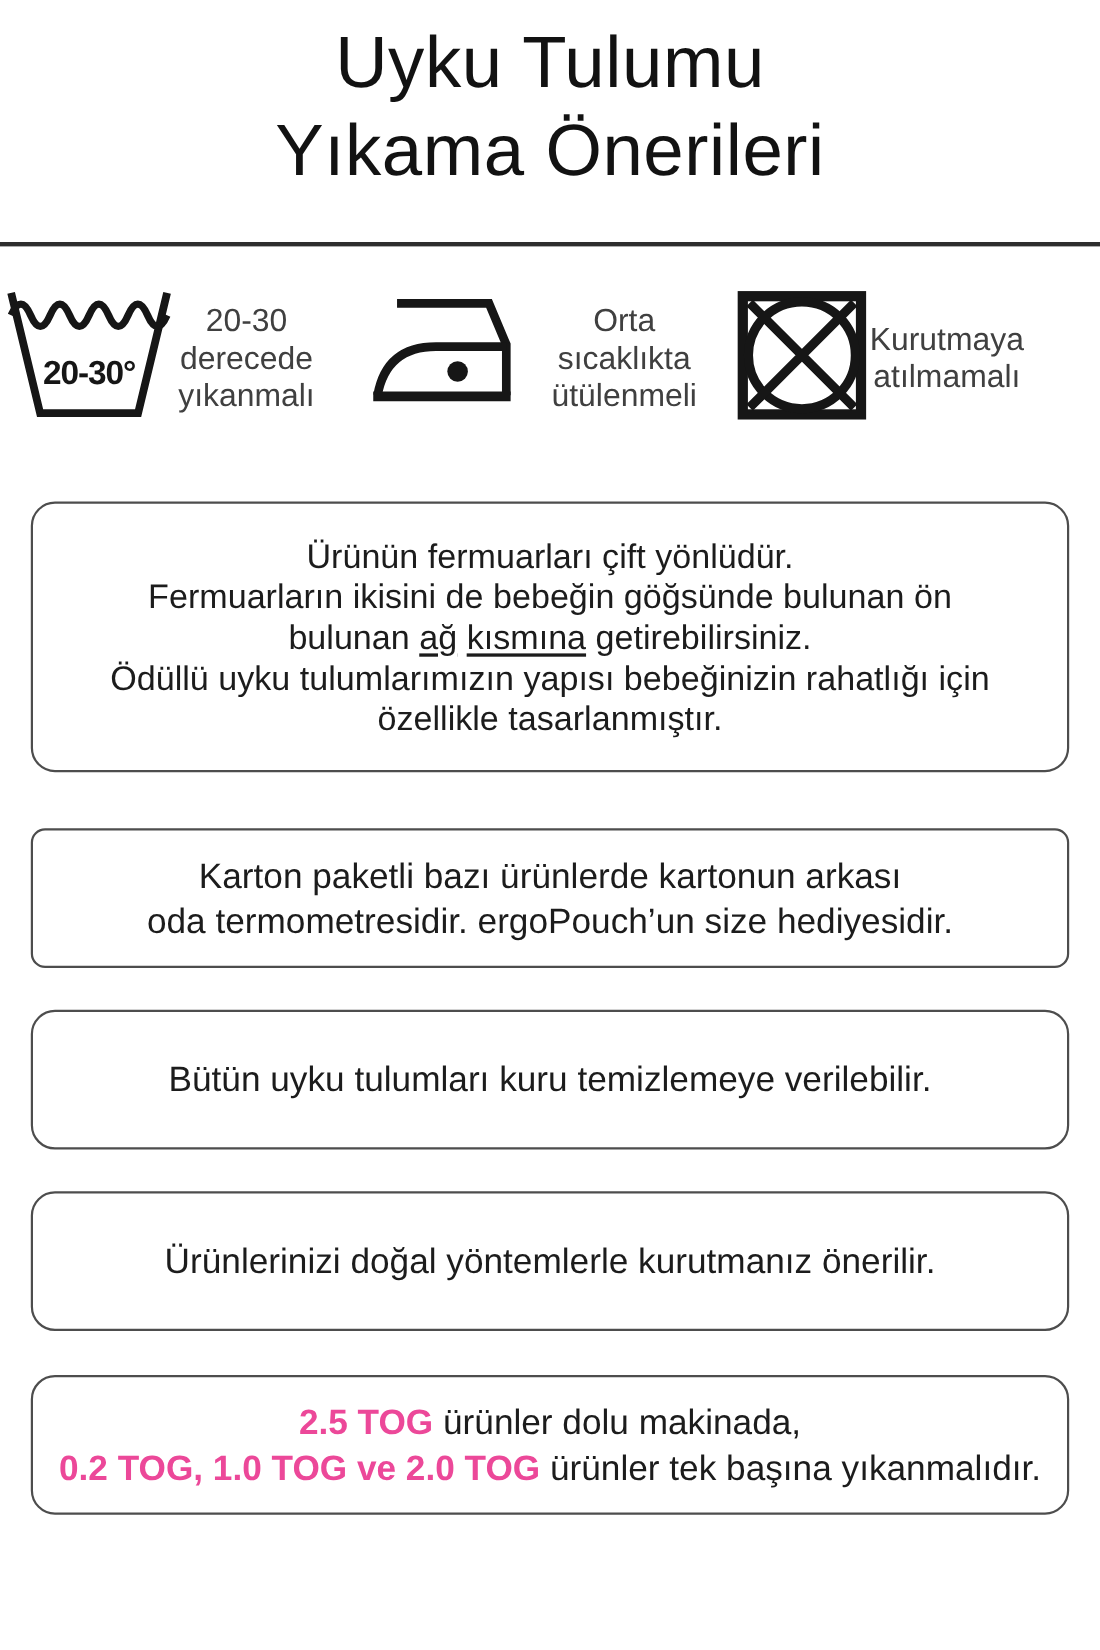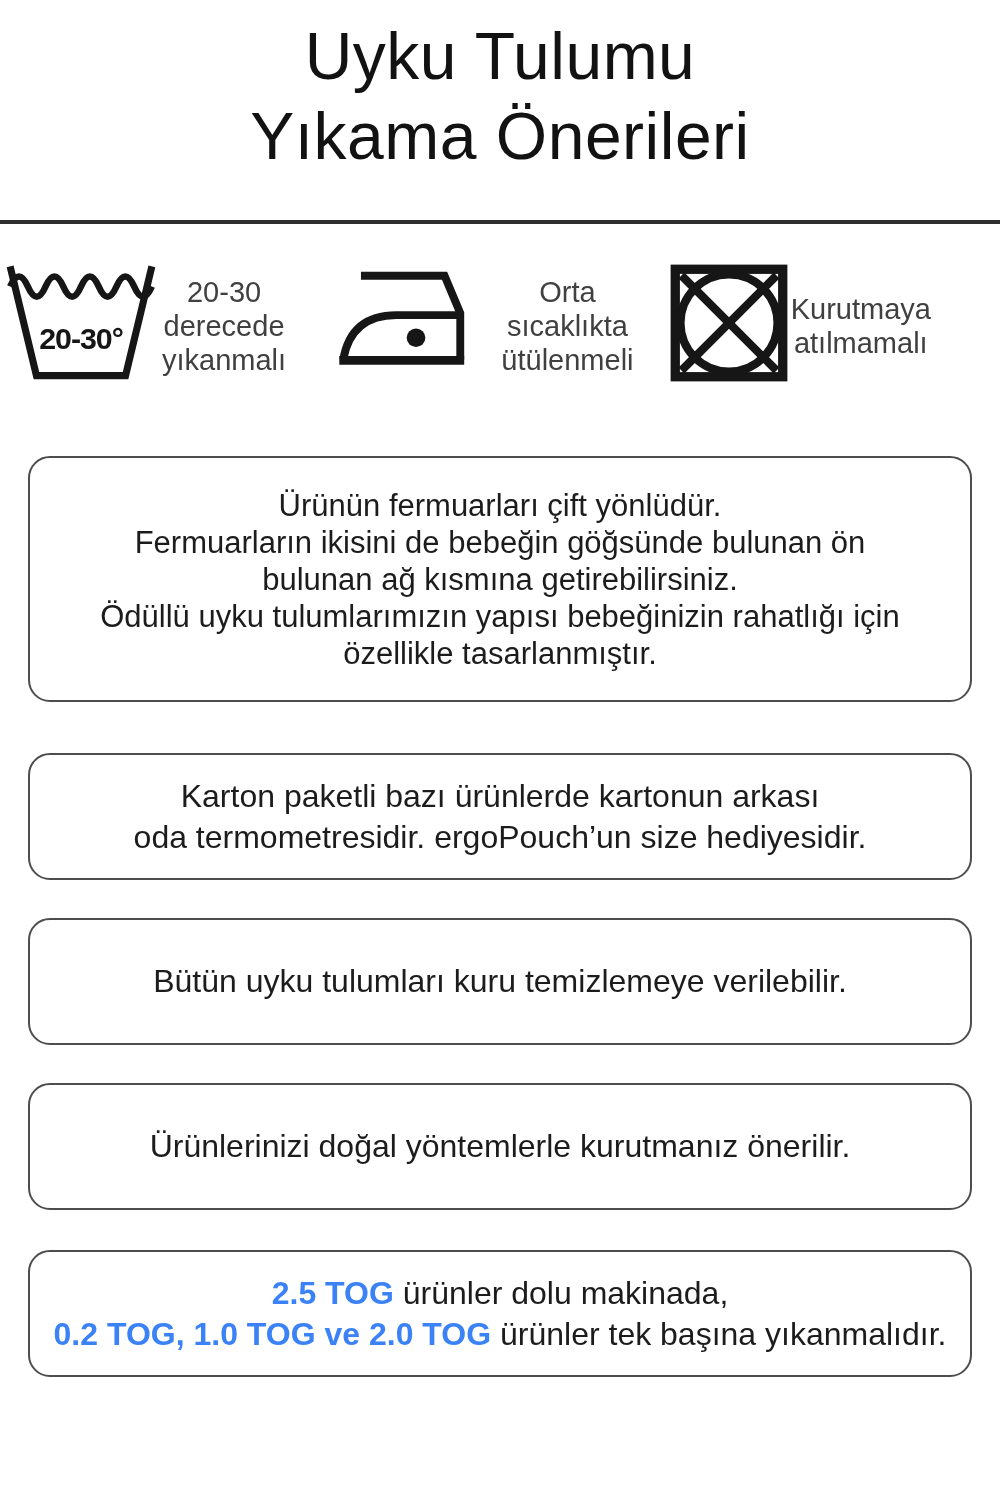--- a/index.html
+++ b/index.html
@@ -20,26 +20,26 @@
   .care-label{margin-top:6px;text-align:center;font-size:29px;line-height:34px;color:#404040;}
   .tub-text{font-size:30px;font-weight:bold;fill:#161616;stroke:none;letter-spacing:-1px;}
   .info-box{
     margin-left:28px;margin-right:28px;box-sizing:border-box;
     border:2px solid #4d4d4d;border-radius:22px;
     display:flex;flex-direction:column;justify-content:center;
     text-align:center;color:#1c1c1c;align-items:center;
   }
   .box-1{margin-top:64px;height:246px;font-size:31px;line-height:37px;}
   .box-sm{height:127px;font-size:32px;line-height:41px;}
-  .box-2{margin-top:51px;}
+  .box-2{margin-top:51px;border-radius:13px;}
   .box-3{margin-top:38px;}
   .box-4{margin-top:38px;}
   .box-5{margin-top:40px;}
-  .u{text-decoration-thickness:3px;text-underline-offset:4px;}
-  .b{font-weight:bold;color:#3b82f6;}
+  .u{text-decoration:underline;text-decoration-thickness:3px;text-underline-offset:4px;}
+  .b{font-weight:bold;color:#ec4899;}
 </style>
 </head>
 <body>
 
 <div class="page">
 
   <div class="title">
     <div>Uyku Tulumu</div>
     <div>Yıkama Önerileri</div>
   </div>

